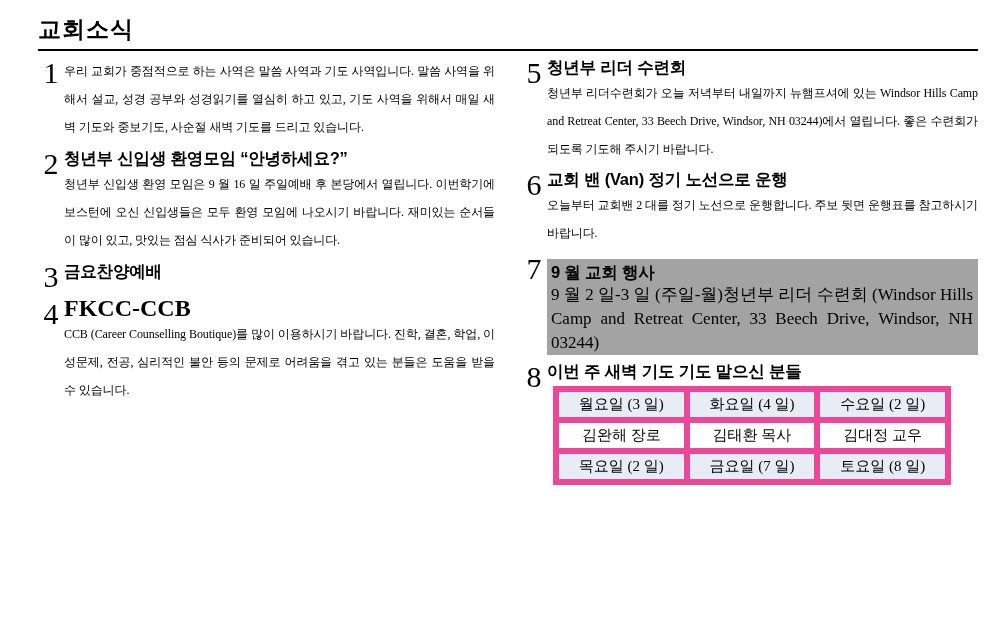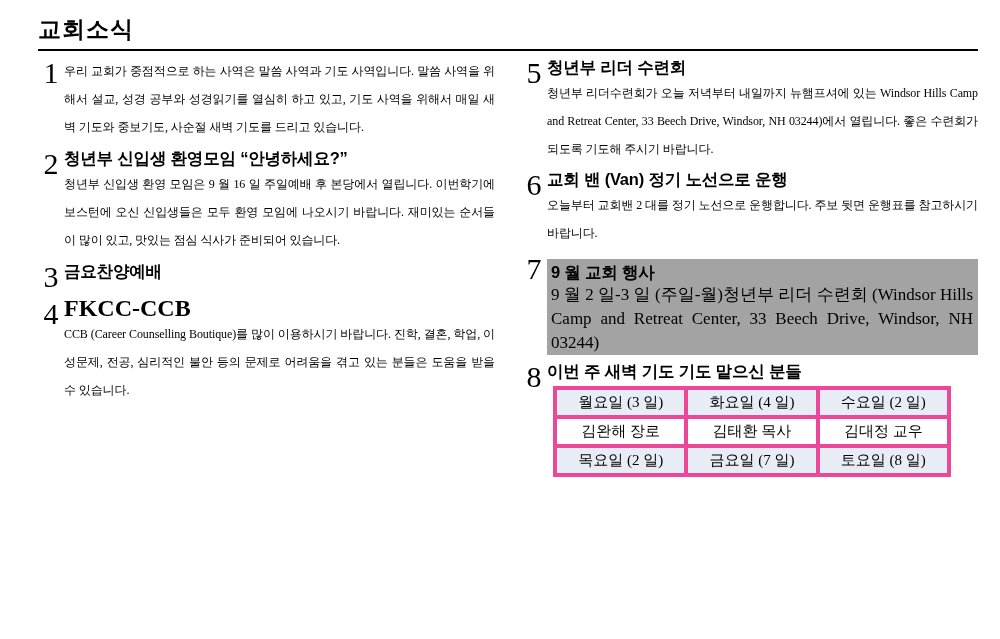--- a/index.html
+++ b/index.html
@@ -93,21 +93,21 @@
     text-align: justify;
   }
   table.duty {
     border-collapse: collapse;
     margin-top: 5px;
     margin-left: 6px;
     width: 398px;
     font-size: 15px;
   }
   table.duty td {
-    border: 4px solid #ec4899;
+    border: 6px solid #ec4899;
     text-align: center;
     padding: 2px 2px;
     height: 21px;
     width: 33.33%;
   }
   table.duty td.hdr {
     background: #e8ecf4;
   }
   .col-right .item {
     margin-bottom: 6px;

